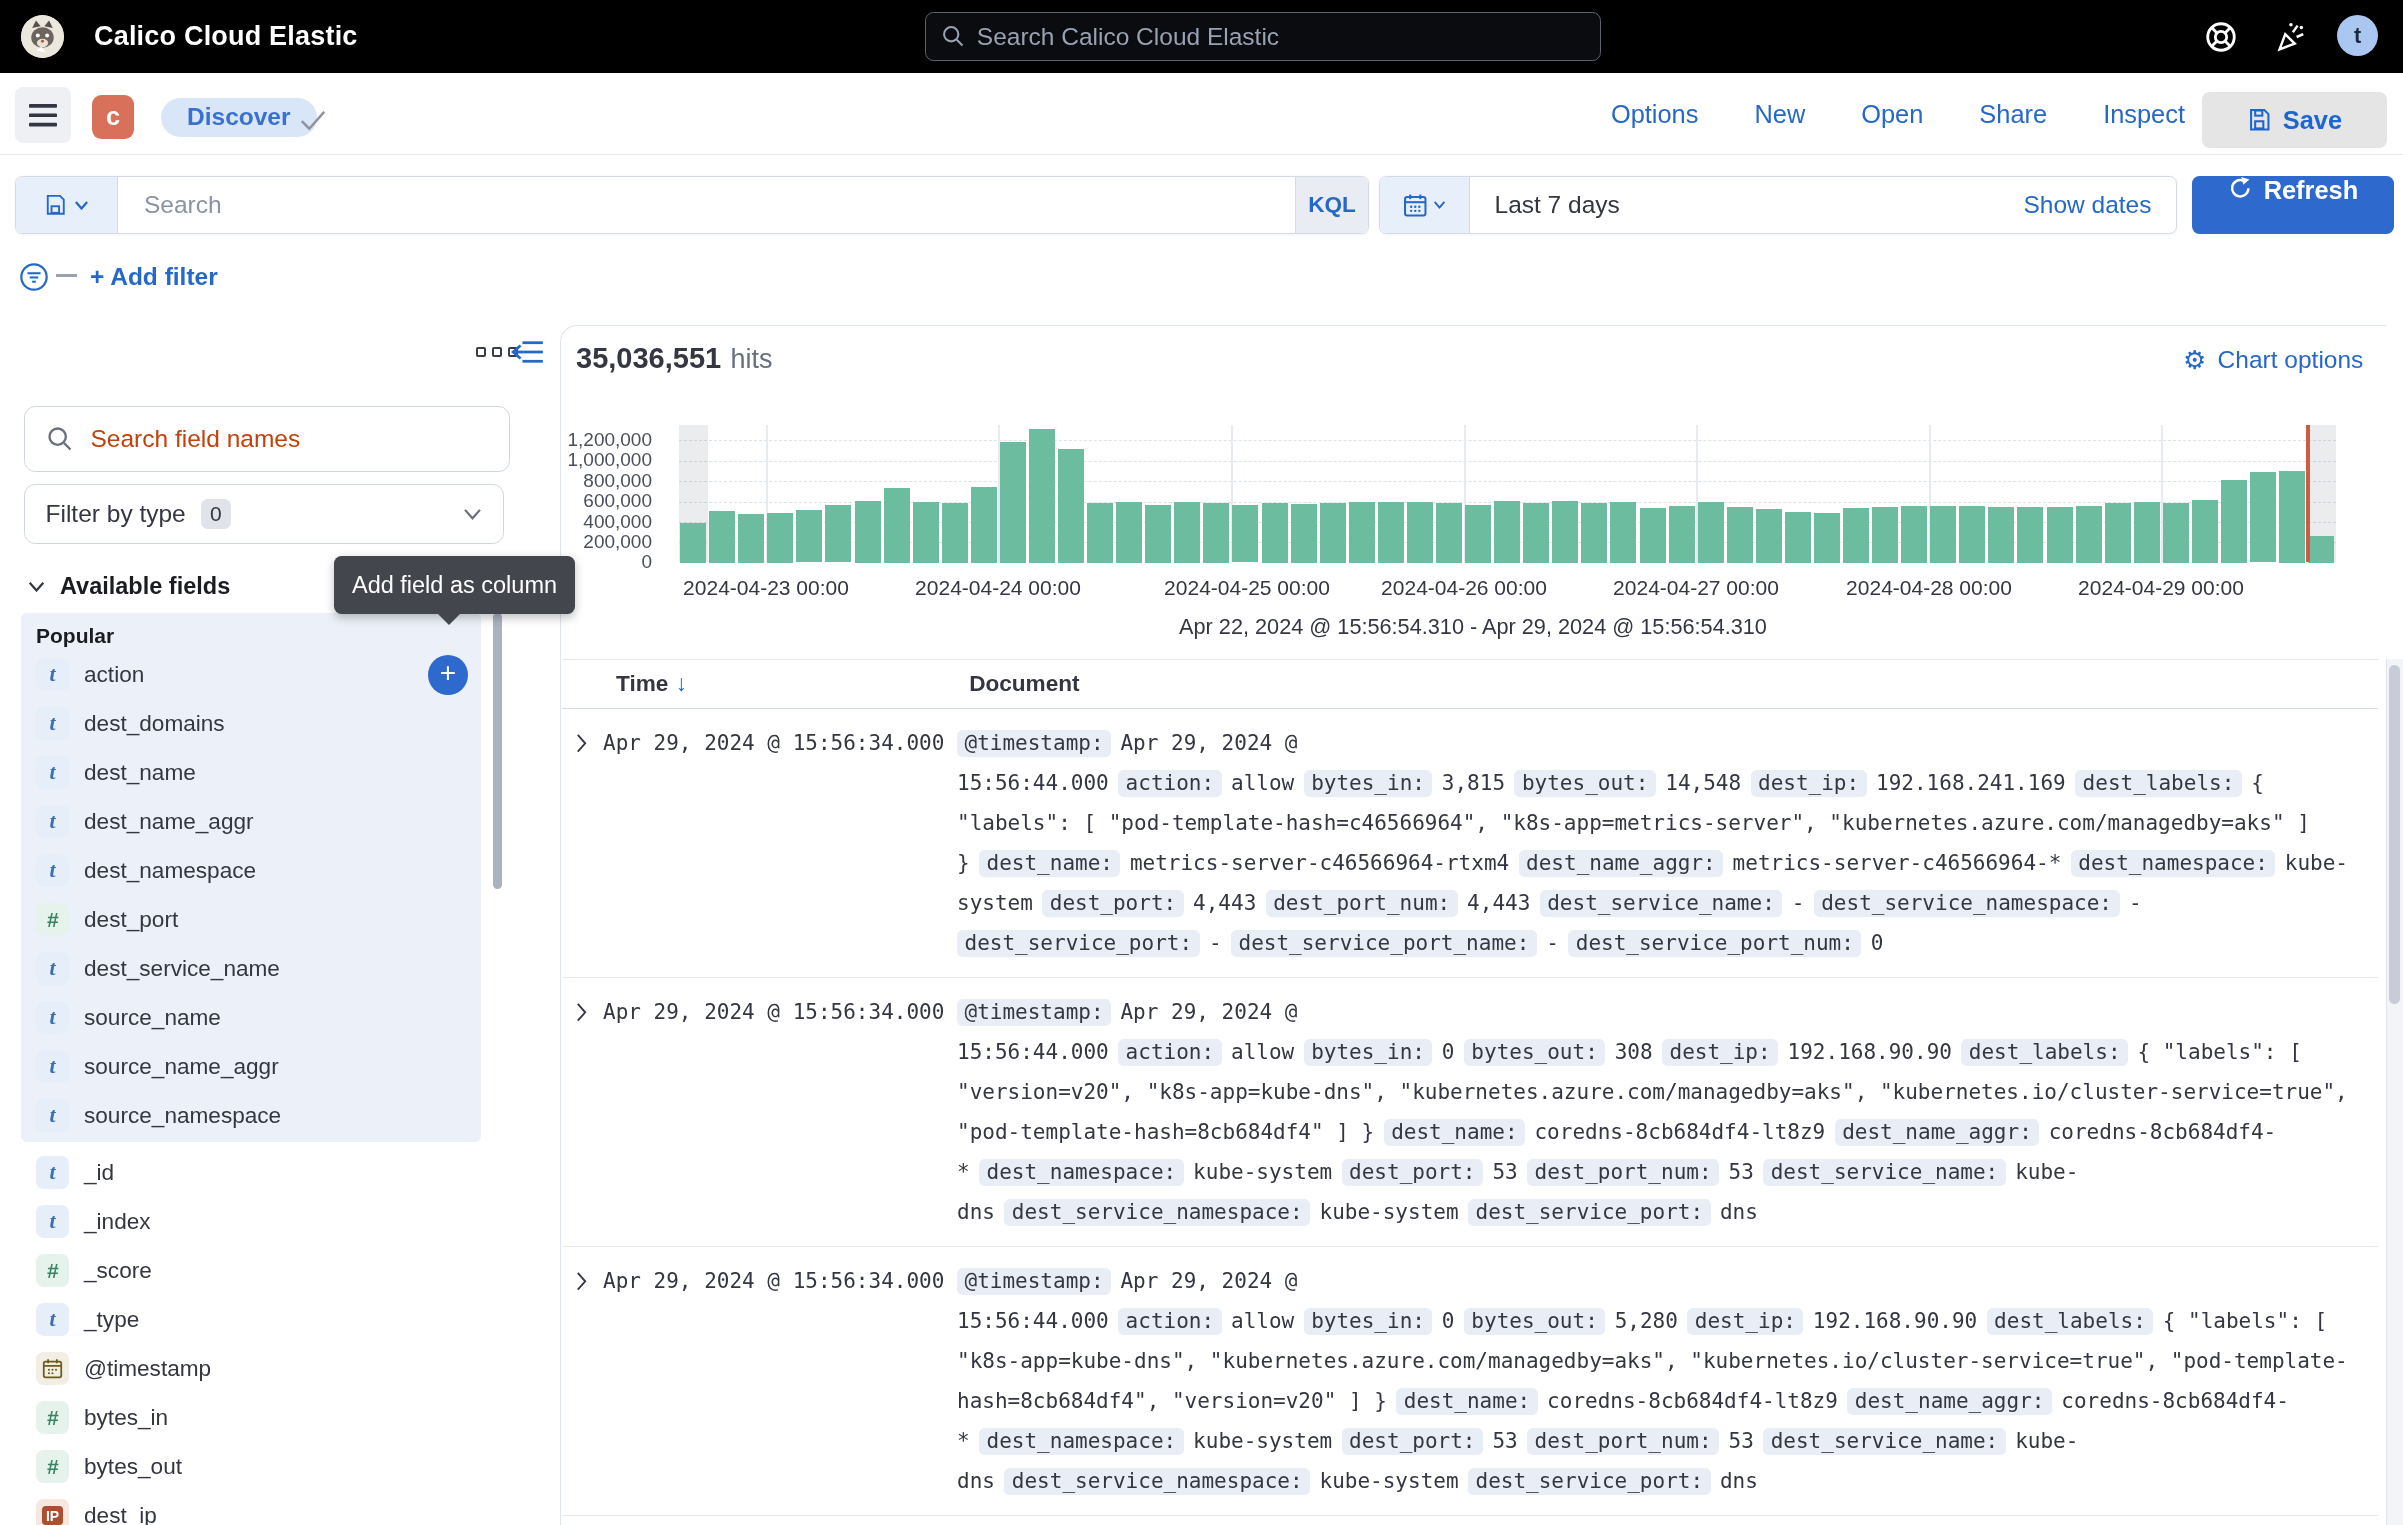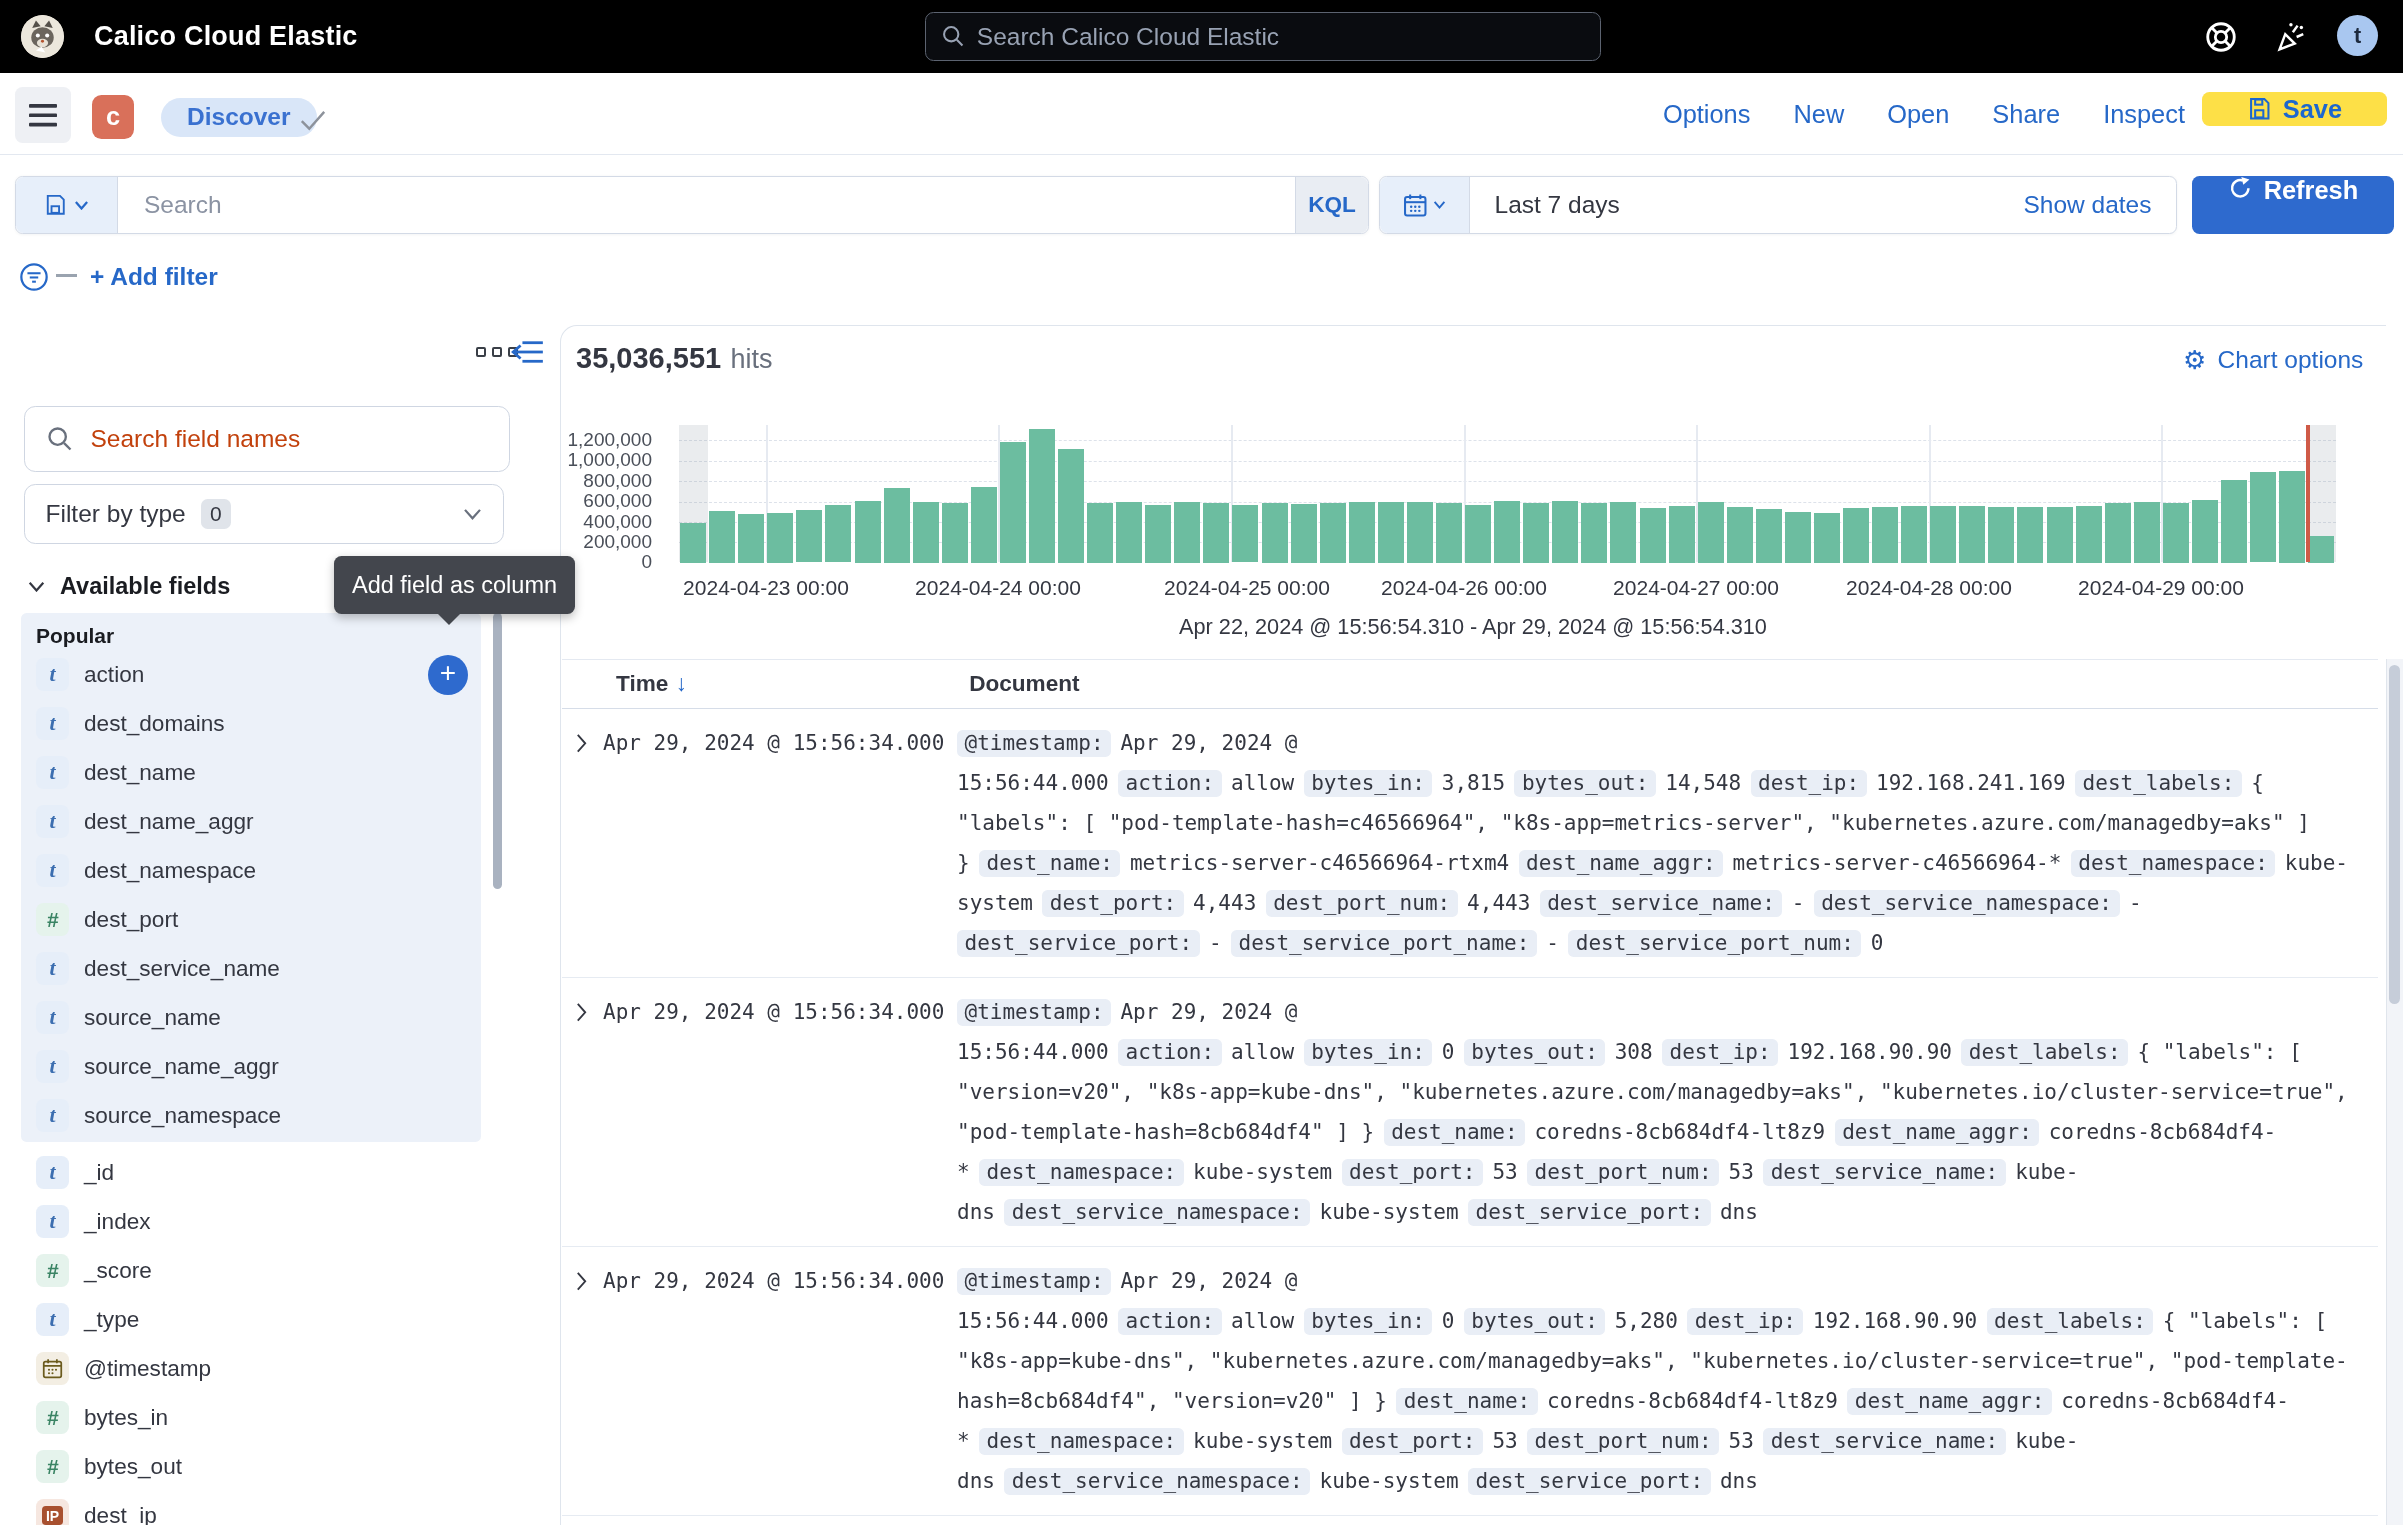--- a/index.html
+++ b/index.html
@@ -16,22 +16,22 @@
   #hdr-search .ph { color:#98a2b3; font-size:24.5px; margin-left:11.3px; }
   .hdr-ic { top:19px; width:36px; height:36px; }
   #avatar { left:2337px; top:15px; width:41px; height:41px; border-radius:50%; background:#a9c7f0; color:#1d2a3e; font-weight:bold; font-size:21.7px; display:flex; align-items:center; justify-content:center; }
 
   
   #navbar { left:0; top:73px; width:2403px; height:82px; background:#fff; border-bottom:1.9px solid #e3e8f0; }
   #hamburger { left:15px; top:14px; width:56px; height:56px; background:#eef0f4; border-radius:7.5px; display:flex; align-items:center; justify-content:center; }
   #crumb-c { left:92px; top:21.7px; width:42px; height:44px; background:#d9705a; border-radius:9.4px; color:#fff; font-size:25.4px; font-weight:bold; display:flex; align-items:center; justify-content:center; }
   #crumb-page { left:161px; top:24.5px; height:39px; padding:0 26px; background:#d9e6f8; border-radius:20px; color:#3a71d0; font-size:24.5px; font-weight:bold; display:flex; align-items:center; }
   #nav-links { right:218px; top:0; height:82px; display:flex; align-items:center; gap:43px; }
-  .nav-link { color:#2668c8; font-size:25.4px; }
-  #save-btn { left:2202px; top:19px; width:185px; height:34px; background:#fde047; border-radius:7.5px; color:#1c67cf; font-size:25.4px; font-weight:bold; display:flex; align-items:center; justify-content:center; gap:11.3px; }
+  .nav-link { color:#2668c8; font-size:25.4px;margin-left:13px; }
+  #save-btn { left:2202px; top:19px; width:185px; height:56px; background:#e5e5e5; border-radius:7.5px; color:#1c67cf; font-size:25.4px; font-weight:bold; display:flex; align-items:center; justify-content:center; gap:11.3px; }
 
   
   #query-input { left:15px; top:176px; width:1354px; height:58px; background:#fff; border:0.9px solid #d3dae6; border-radius:7.5px; display:flex; align-items:center; box-shadow:0 0.9px 2.8px rgba(50,60,80,.06); }
   #saved-seg { width:102px; height:100%; background:#e7effa; border-right:0.9px solid #d3dae6; border-radius:7.5px 0 0 7.5px; display:flex; align-items:center; justify-content:center; gap:7.5px; }
   #query-ph { color:#8b93a3; font-size:24.5px; margin-left:26px; flex:1; }
   #kql-seg { width:73px; height:100%; background:#e9edf3; border-left:0.9px solid #d3dae6; border-radius:0 7.5px 7.5px 0; display:flex; align-items:center; justify-content:center; color:#2668c8; font-size:22.6px; font-weight:bold; }
   #date-picker { left:1379px; top:176px; width:798px; height:58px; background:#fff; border:0.9px solid #d3dae6; border-radius:7.5px; display:flex; align-items:center; box-shadow:0 0.9px 2.8px rgba(50,60,80,.06); }
   #cal-seg { width:90px; height:100%; background:#e7effa; border-right:0.9px solid #d3dae6; border-radius:7.5px 0 0 7.5px; display:flex; align-items:center; justify-content:center; gap:5.6px; }
   #date-text { color:#343741; font-size:24.5px; margin-left:24.5px; flex:1; }
   #show-dates { color:#2668c8; font-size:24.5px; margin-right:24.5px; }

